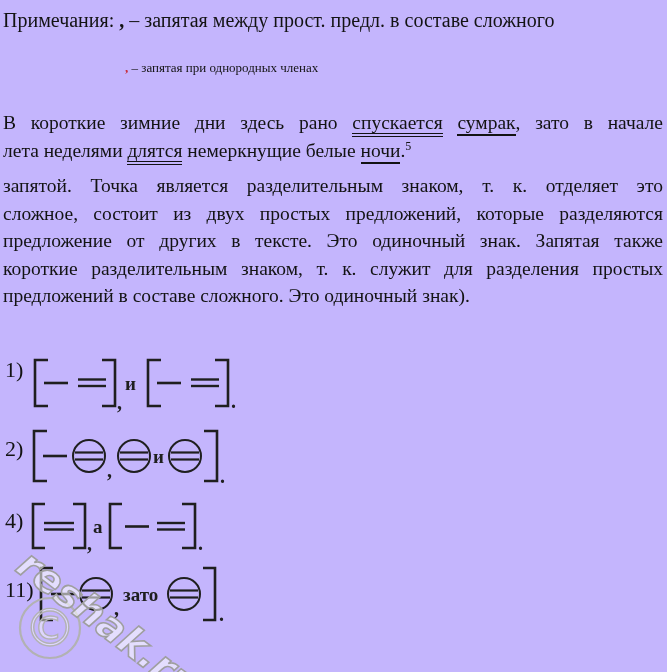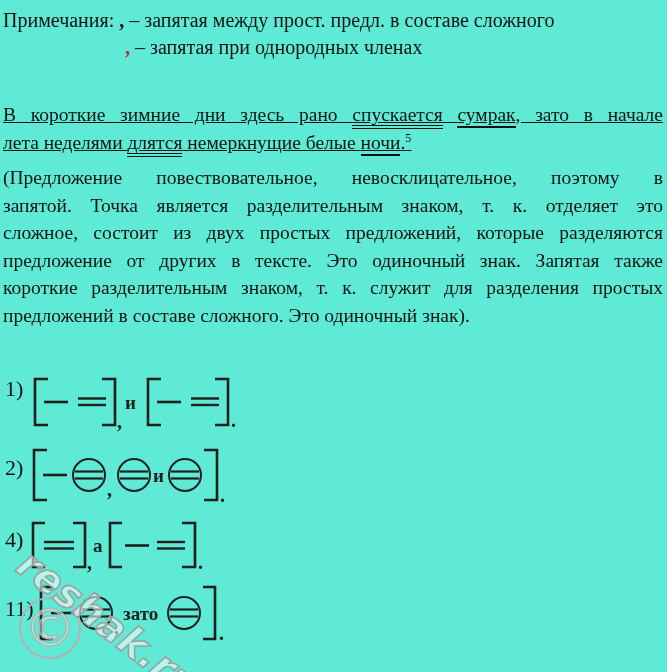--- a/index.html
+++ b/index.html
@@ -1,37 +1,37 @@
 <!DOCTYPE html>
 <html><head>
 <meta charset="utf-8">
 <style>
   html, body { margin: 0; padding: 0; background: #ffffff; }
   .page {
     position: relative;
     width: 667px;
     height: 672px;
-    background: #5eead4;
+    background: #c4b5fd;
     overflow: hidden;
     font-family: "Liberation Serif", serif;
     color: #131313;
   }
   .content { padding: 7px 4px 0 3px; }
 
   
   .notes-line1 { font-size: 20px; line-height: 27px; }
-  .notes-line2 { font-size: 20px; line-height: 27px; margin-top: 0; padding-left: 122px; }
+  .notes-line2 { font-size: 13px; line-height: 27px; margin-top: 20px; padding-left: 122px; }
   .note-comma-black { font-weight: 700; }
   .note-comma-red { font-weight: 700; }
 
   
   .jline { text-align: justify; text-align-last: justify; }
   .jline-last { text-align: right; text-align-last: left; }
 
-  .sentence { margin-top: 40px; font-size: 19.5px; line-height: 28px; text-decoration: underline; }
+  .sentence { margin-top: 28px; font-size: 19.5px; line-height: 28px; }
   .u-subject { border-bottom: 2px solid #131313; padding-bottom: 1px; }
   .u-predicate { border-bottom: 4px double #131313; }
   sup.footnote { font-size: 12px; line-height: 0; vertical-align: super; }
 
   .analysis { margin-top: 7px; font-size: 19.5px; line-height: 27.5px; }
 
   
   .diagrams { margin-top: 45px; margin-left: 2px; }
   .drow { display: flex; align-items: flex-start; }
   .drow-1 { margin-bottom: 12px; }
@@ -85,21 +85,20 @@
 
     <div class="notes-line1"><span>Примечания: </span><span class="note-comma-black">,</span><span> – запятая между прост. предл. в составе сложного</span></div>
     <div class="notes-line2"><span class="note-comma-red" style="color:#c8242c">,</span><span> – запятая при однородных членах</span></div>
 
     <div class="sentence">
       <div class="jline"><span>В короткие зимние дни здесь рано </span><span class="u-predicate">спускается</span><span> </span><span class="u-subject">сумрак</span><span>, зато в начале</span></div>
       <div class="jline jline-last"><span>лета неделями </span><span class="u-predicate">длятся</span><span> немеркнущие белые </span><span class="u-subject">ночи</span><span>.</span><sup class="footnote">5</sup></div>
     </div>
 
     <div class="analysis">
-      <div class="jline">(Предложение повествовательное, невосклицательное, поэтому в</div>
       <div class="jline">запятой. Точка является разделительным знаком, т. к. отделяет это</div>
       <div class="jline">сложное, состоит из двух простых предложений, которые разделяются</div>
       <div class="jline">предложение от других в тексте. Это одиночный знак. Запятая также</div>
       <div class="jline">короткие разделительным знаком, т. к. служит для разделения простых</div>
       <div class="jline jline-last">предложений в составе сложного. Это одиночный знак).</div>
     </div>
 
     <div class="diagrams">
 
       <div class="drow drow-1">

